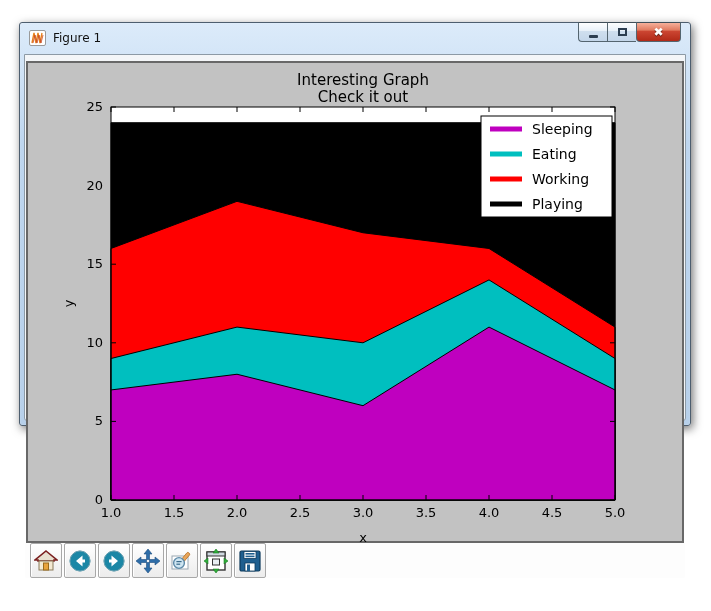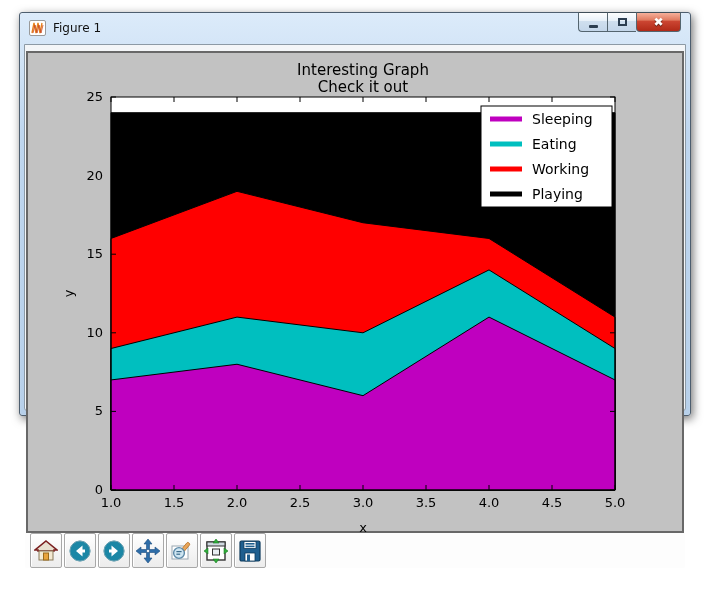--- a/index.html
+++ b/index.html
@@ -1,21 +1,21 @@
 <!DOCTYPE html>
 <html><head>
 <meta charset="utf-8">
 <style>
   * { margin:0; padding:0; box-sizing:border-box; }
   html,body { width:711px; height:611px; background:#ffffff; overflow:hidden;
               font-family:"DejaVu Sans", sans-serif; }
 
   
   .window {
-    position:absolute; left:19px; top:12px; width:672px; height:404px;
+    position:absolute; left:19px; top:22px; width:672px; height:404px;
     background:linear-gradient(#dcebfa,#bed6ef 30%,#b7d0ea);
     border:1px solid #4d5e6f; border-radius:3px;
     box-shadow:2px 3px 10px rgba(0,0,0,.55), 0 0 1px rgba(255,255,255,.8) inset;
   }
   .titlebar {
     position:relative; height:30px; display:flex; align-items:center;
     padding-left:9px; border-radius:7px 7px 0 0;
   }
   .app-icon { width:17px; height:16px; background:#ffffff; border:1px solid #9a9a9a;
               border-radius:2px; display:flex; align-items:center; justify-content:center; }

